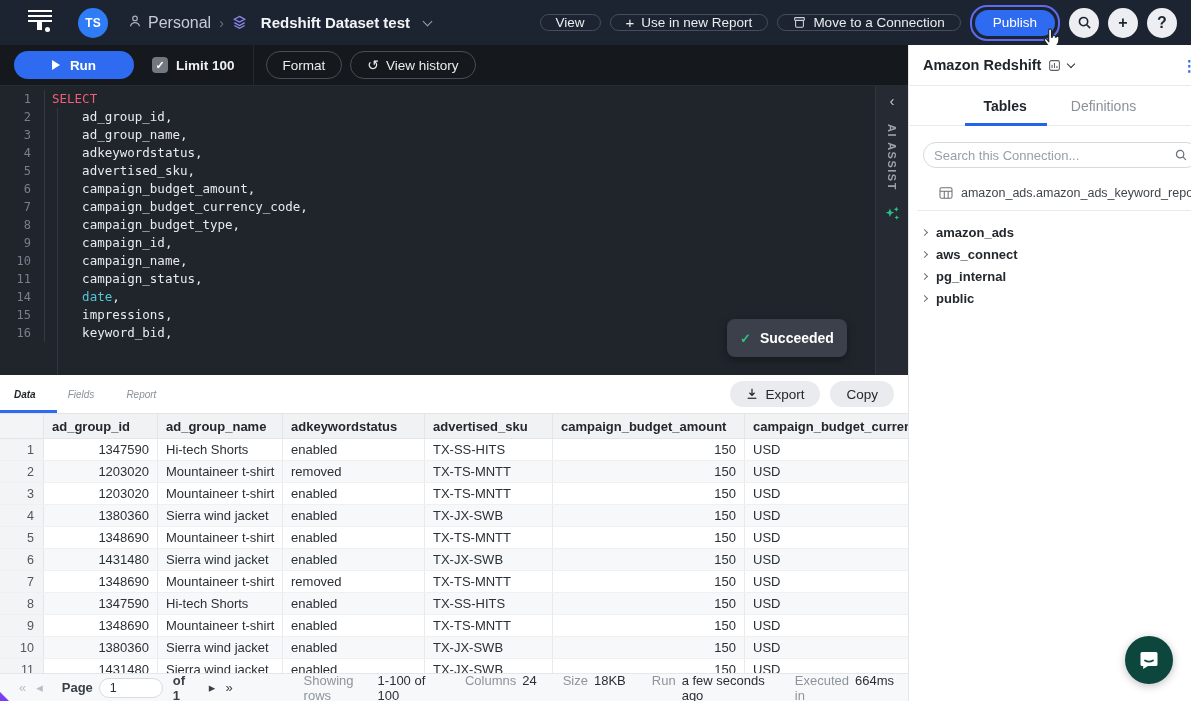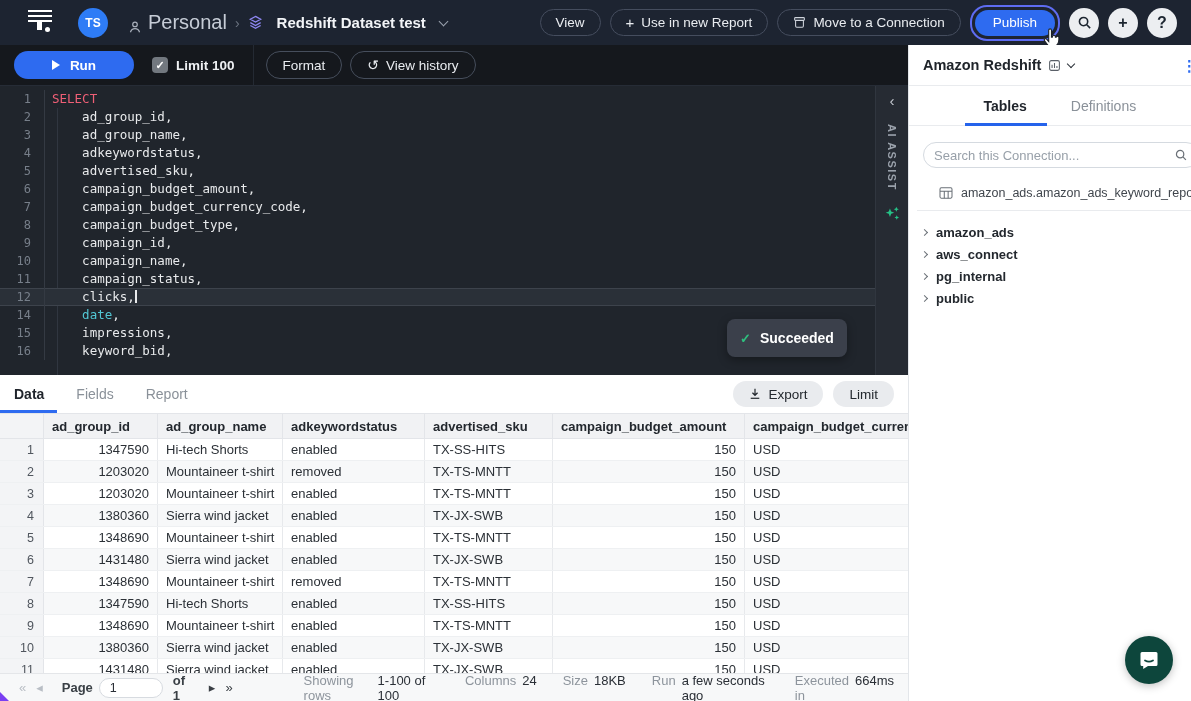--- a/index.html
+++ b/index.html
@@ -5,27 +5,27 @@
   * { margin:0; padding:0; box-sizing:border-box; }
   html,body { width:1191px; height:701px; overflow:hidden; background:#fff;
               font-family:"Liberation Sans", sans-serif; }
 
   
   .topbar { height:45px; background:#1d2431; display:flex; align-items:center; padding:0 14px 0 26px; gap:10px; }
   .logo { width:30px; height:30px; position:relative; flex:0 0 auto; }
   .avatar { width:30px; height:30px; border-radius:50%; background:#2e7cf6; color:#fff; font-size:12px; font-weight:bold;
             display:flex; align-items:center; justify-content:center; margin-left:12px; }
   .crumbs { display:flex; align-items:center; gap:8px; margin-left:10px; }
-  .crumb-user { color:#c6ccd6; font-size:20px; display:flex; align-items:flex-end; gap:6px; }
+  .crumb-user { color:#c6ccd6; font-size:16px; display:flex; align-items:flex-start; gap:6px; }
   .crumb-sep { color:#6b7380; font-size:14px; }
   .doc-title { color:#f2f4f7; font-size:15px; font-weight:600; display:flex; align-items:center; gap:14px; }
   .chev-down { width:7px; height:7px; border-right:1.6px solid #9aa2ae; border-bottom:1.6px solid #9aa2ae;
                transform:rotate(45deg); margin-top:-3px; }
   .topbar-right { margin-left:auto; display:flex; align-items:center; gap:9px; }
-  .pill-ghost { height:27px; padding:6px 15px; border:1px solid #454d5e; border-radius:15px; background:transparent;
+  .pill-ghost { height:17px; padding:6px 15px; border:1px solid #454d5e; border-radius:15px; background:transparent;
                 color:#e9ecf0; font-size:13.5px; display:flex; align-items:center; gap:7px; cursor:pointer; }
   .publish-ring { border:2px solid #5e6cf2; border-radius:17px; padding:3px; position:relative; }
   .btn-blue { height:26px; padding:0 18px; border:none; border-radius:13px; background:#2e6bf0; color:#fff;
               font-size:13.5px; font-weight:500; display:flex; align-items:center; gap:8px; cursor:pointer; }
   .hand-cursor { position:absolute; right:-4px; bottom:-10px; width:22px; height:22px; }
   .circle-btn { width:30px; height:30px; border-radius:50%; background:#eceef1; border:none; color:#1c2530;
                 display:flex; align-items:center; justify-content:center; font-size:16px; font-weight:bold; cursor:pointer; }
 
   
   .app { position:absolute; top:45px; left:0; right:0; bottom:0; display:flex; }
@@ -60,21 +60,21 @@
   .ai-chev { color:#c3c8cf; font-size:15px; cursor:pointer; line-height:14px; }
   .ai-label { margin-top:16px; writing-mode:vertical-rl; color:#9aa1ab; font-size:11px; font-weight:bold; letter-spacing:1.5px; }
   .toast { position:absolute; right:61px; bottom:18px; width:120px; height:38px; background:#3b404b; border-radius:8px;
            box-shadow:0 3px 10px rgba(0,0,0,.35); display:flex; align-items:center; justify-content:center; gap:9px; }
   .toast .check { color:#2fbf7f; font-size:13px; font-weight:bold; }
   .toast .msg { color:#fff; font-size:14px; font-weight:600; }
 
   
   .results { flex:1; position:relative; overflow:hidden; background:#fff; }
   .res-tabs { height:38px; display:flex; align-items:center; padding:0 14px; gap:32px; position:relative; }
-  .res-tab { font-size:14px; color:#8a9199; cursor:pointer; }
+  .res-tab { font-size:10px; color:#8a9199; cursor:pointer;font-style:italic; }
   .res-tab.active { color:#1f242b; font-weight:bold; }
   .res-underline { position:absolute; left:0; bottom:0; width:57px; height:3px; background:#2e6bf0; }
   .res-actions { margin-left:auto; display:flex; gap:10px; }
   .pill-light { height:26px; padding:0 16px; border:none; border-radius:14px; background:#e9ebee; color:#23282e;
                 font-size:13.5px; display:flex; align-items:center; gap:7px; cursor:pointer; }
   .tgrid { width:100%; }
   .thead { display:flex; height:26px; background:#f1f2f4; border-top:1px solid #e3e5e9; border-bottom:1px solid #e3e5e9; }
   .th { font-size:13px; font-weight:bold; color:#23282e; padding:0 0 0 8px; display:flex; align-items:center;
         border-right:1px solid #e3e5e9; overflow:hidden; white-space:nowrap; flex:0 0 auto; }
   .trow { display:flex; height:22px; border-bottom:1px solid #eef0f2; background:#fff; }
@@ -269,24 +269,20 @@
             <div class="ltext">    campaign_id,</div>
           </div>
           <div class="cline">
             <div class="ln">10</div>
             <div class="ltext">    campaign_name,</div>
           </div>
           <div class="cline">
             <div class="ln">11</div>
             <div class="ltext">    campaign_status,</div>
           </div>
-          <div class="cline current">
-            <div class="ln">12</div>
-            <div class="ltext">    clicks,<span class="caret"></span></div>
-          </div>
           <div class="cline">
             <div class="ln">14</div>
             <div class="ltext">    <span class="type">date</span>,</div>
           </div>
           <div class="cline">
             <div class="ln">15</div>
             <div class="ltext">    impressions,</div>
           </div>
           <div class="cline">
             <div class="ln">16</div>
@@ -316,21 +312,21 @@
         <span class="res-underline"></span>
         <span class="res-actions">
           <button class="pill-light">
             <svg width="12" height="12" viewBox="0 0 14 14">
               <path d="M7 1v7M4 5.5L7 8.5l3-3" fill="none" stroke="#23282e" stroke-width="1.4"></path>
               <path d="M2 12h10" stroke="#23282e" stroke-width="1.4"></path>
             </svg>
             <span>Export</span>
           </button>
           <button class="pill-light">
-            <span>Limit</span>
+            <span>Copy</span>
           </button>
         </span>
       </div>
       <div class="tgrid">
         <div class="thead">
             <div class="gut"></div>
             <div class="th" style="width: 114px;">ad_group_id</div>
             <div class="th" style="width: 125px;">ad_group_name</div>
             <div class="th" style="width: 142px;">adkeywordstatus</div>
             <div class="th" style="width: 128px;">advertised_sku</div>

